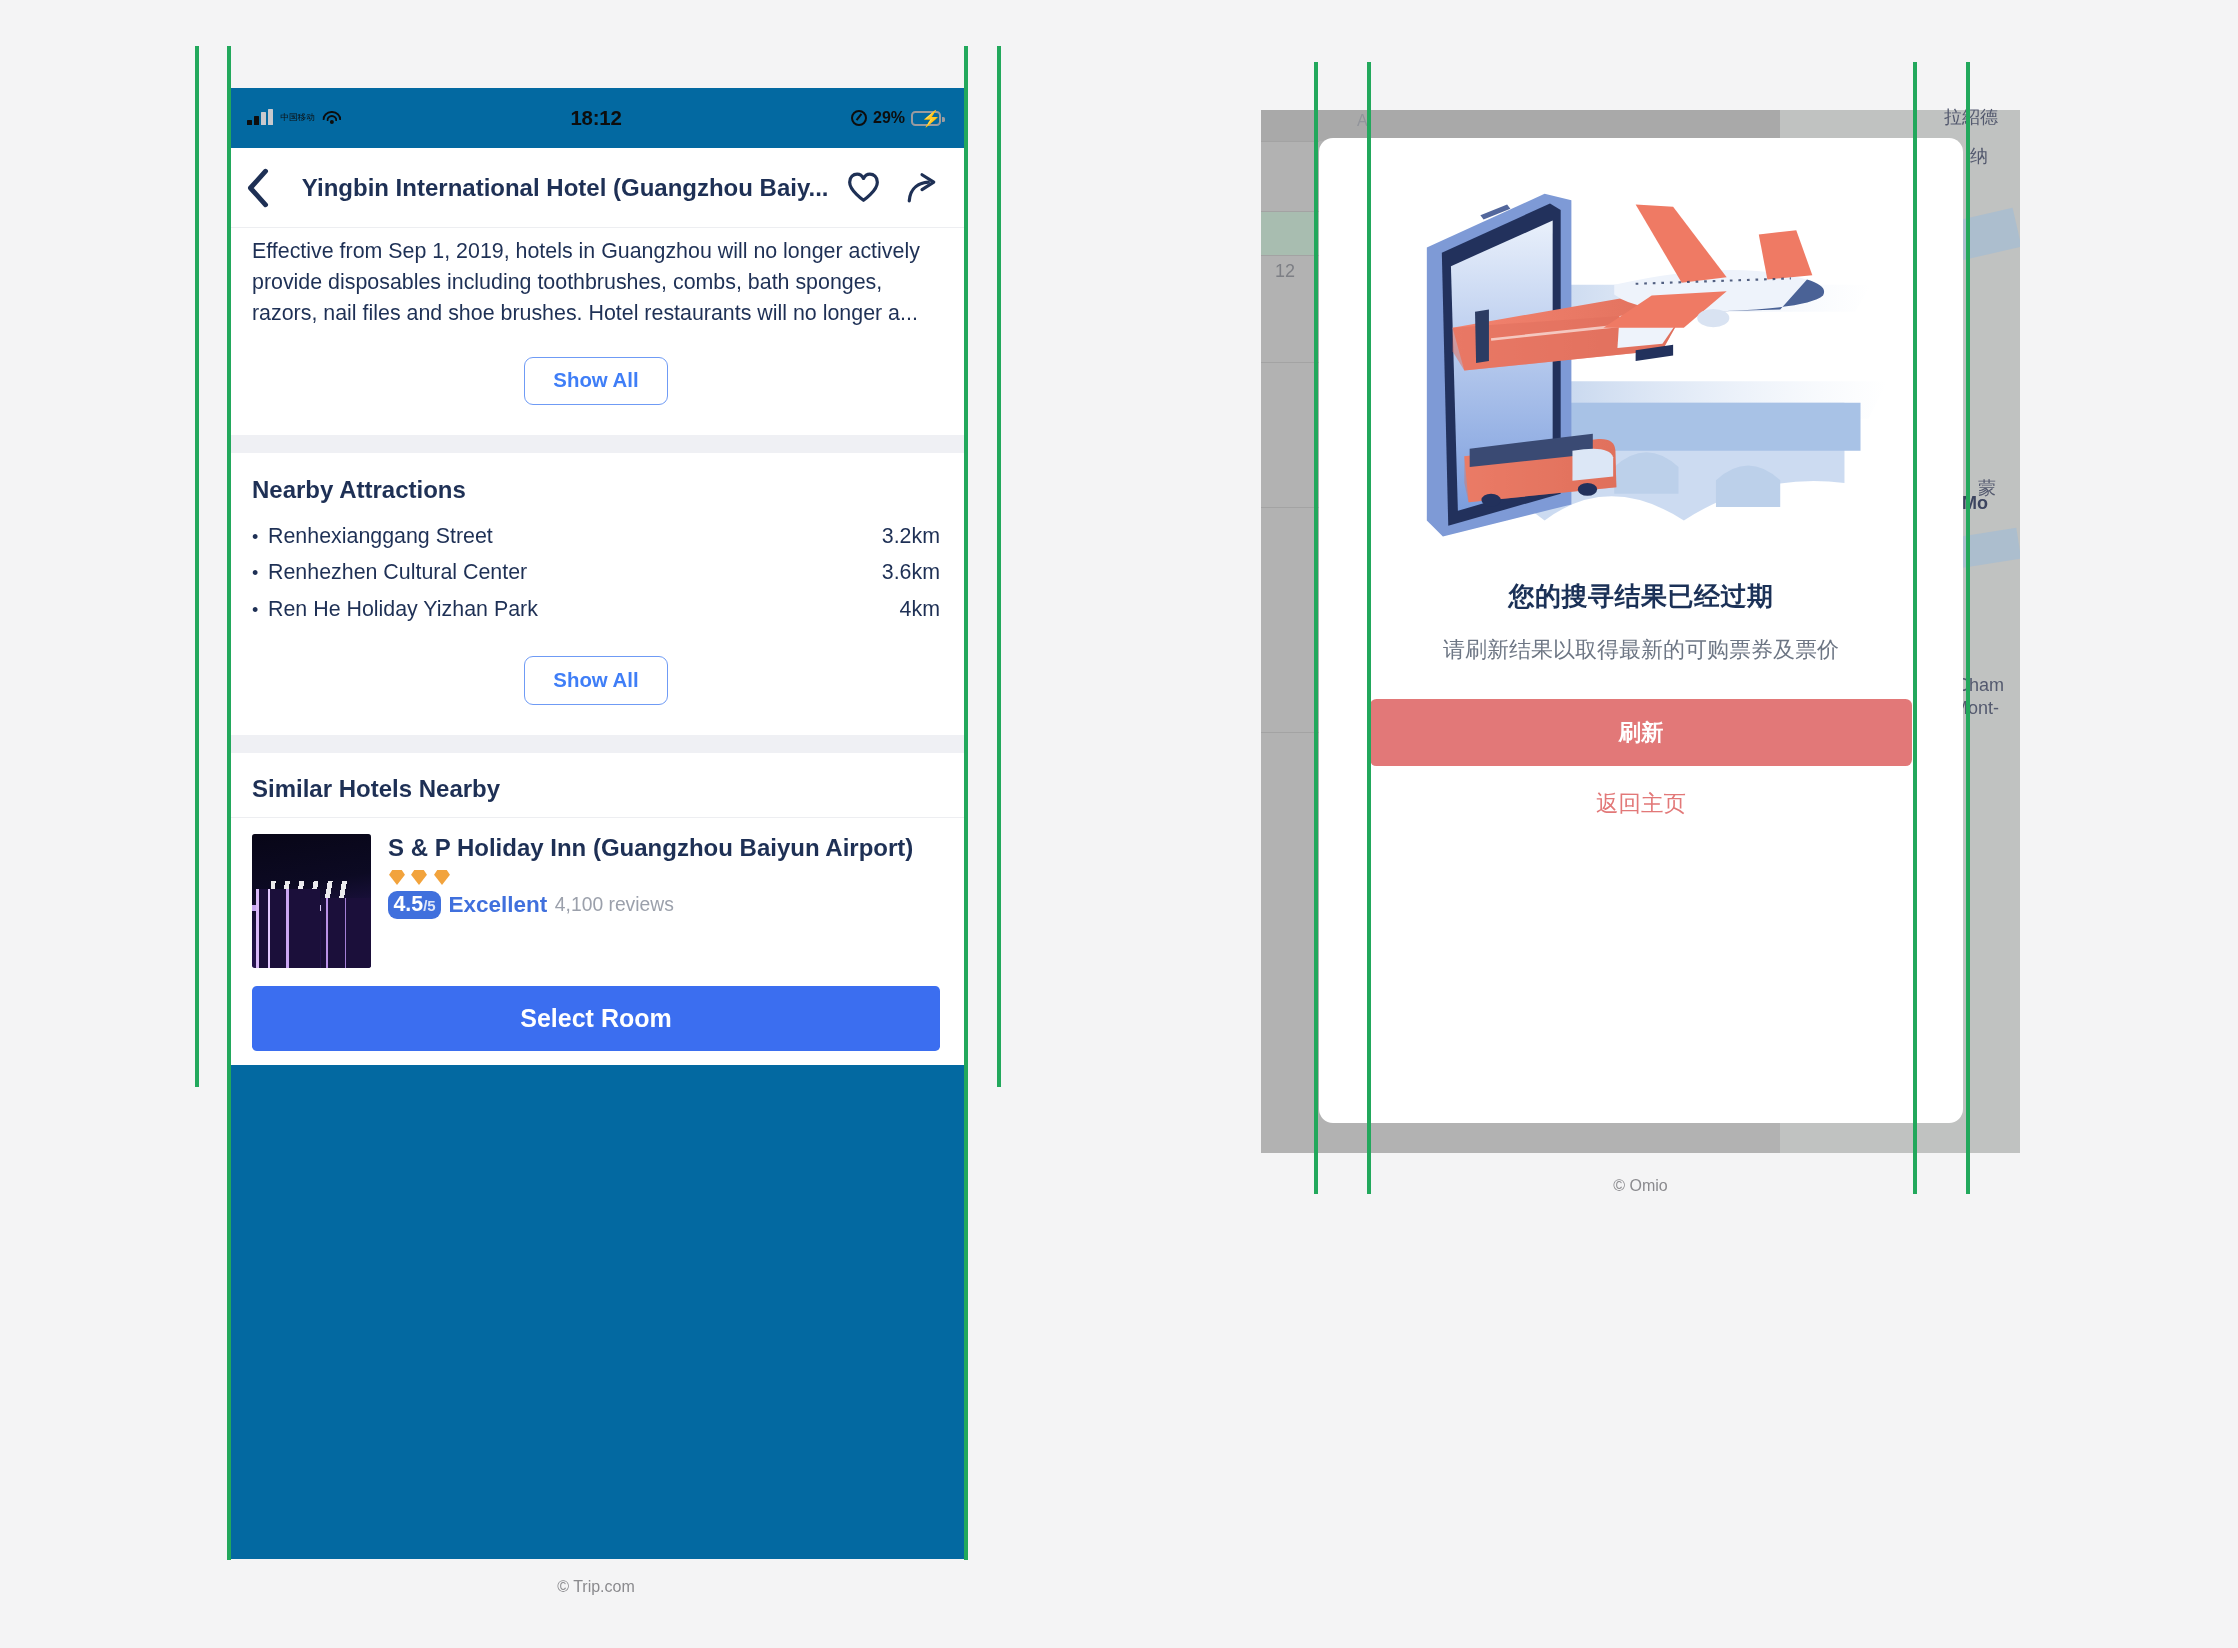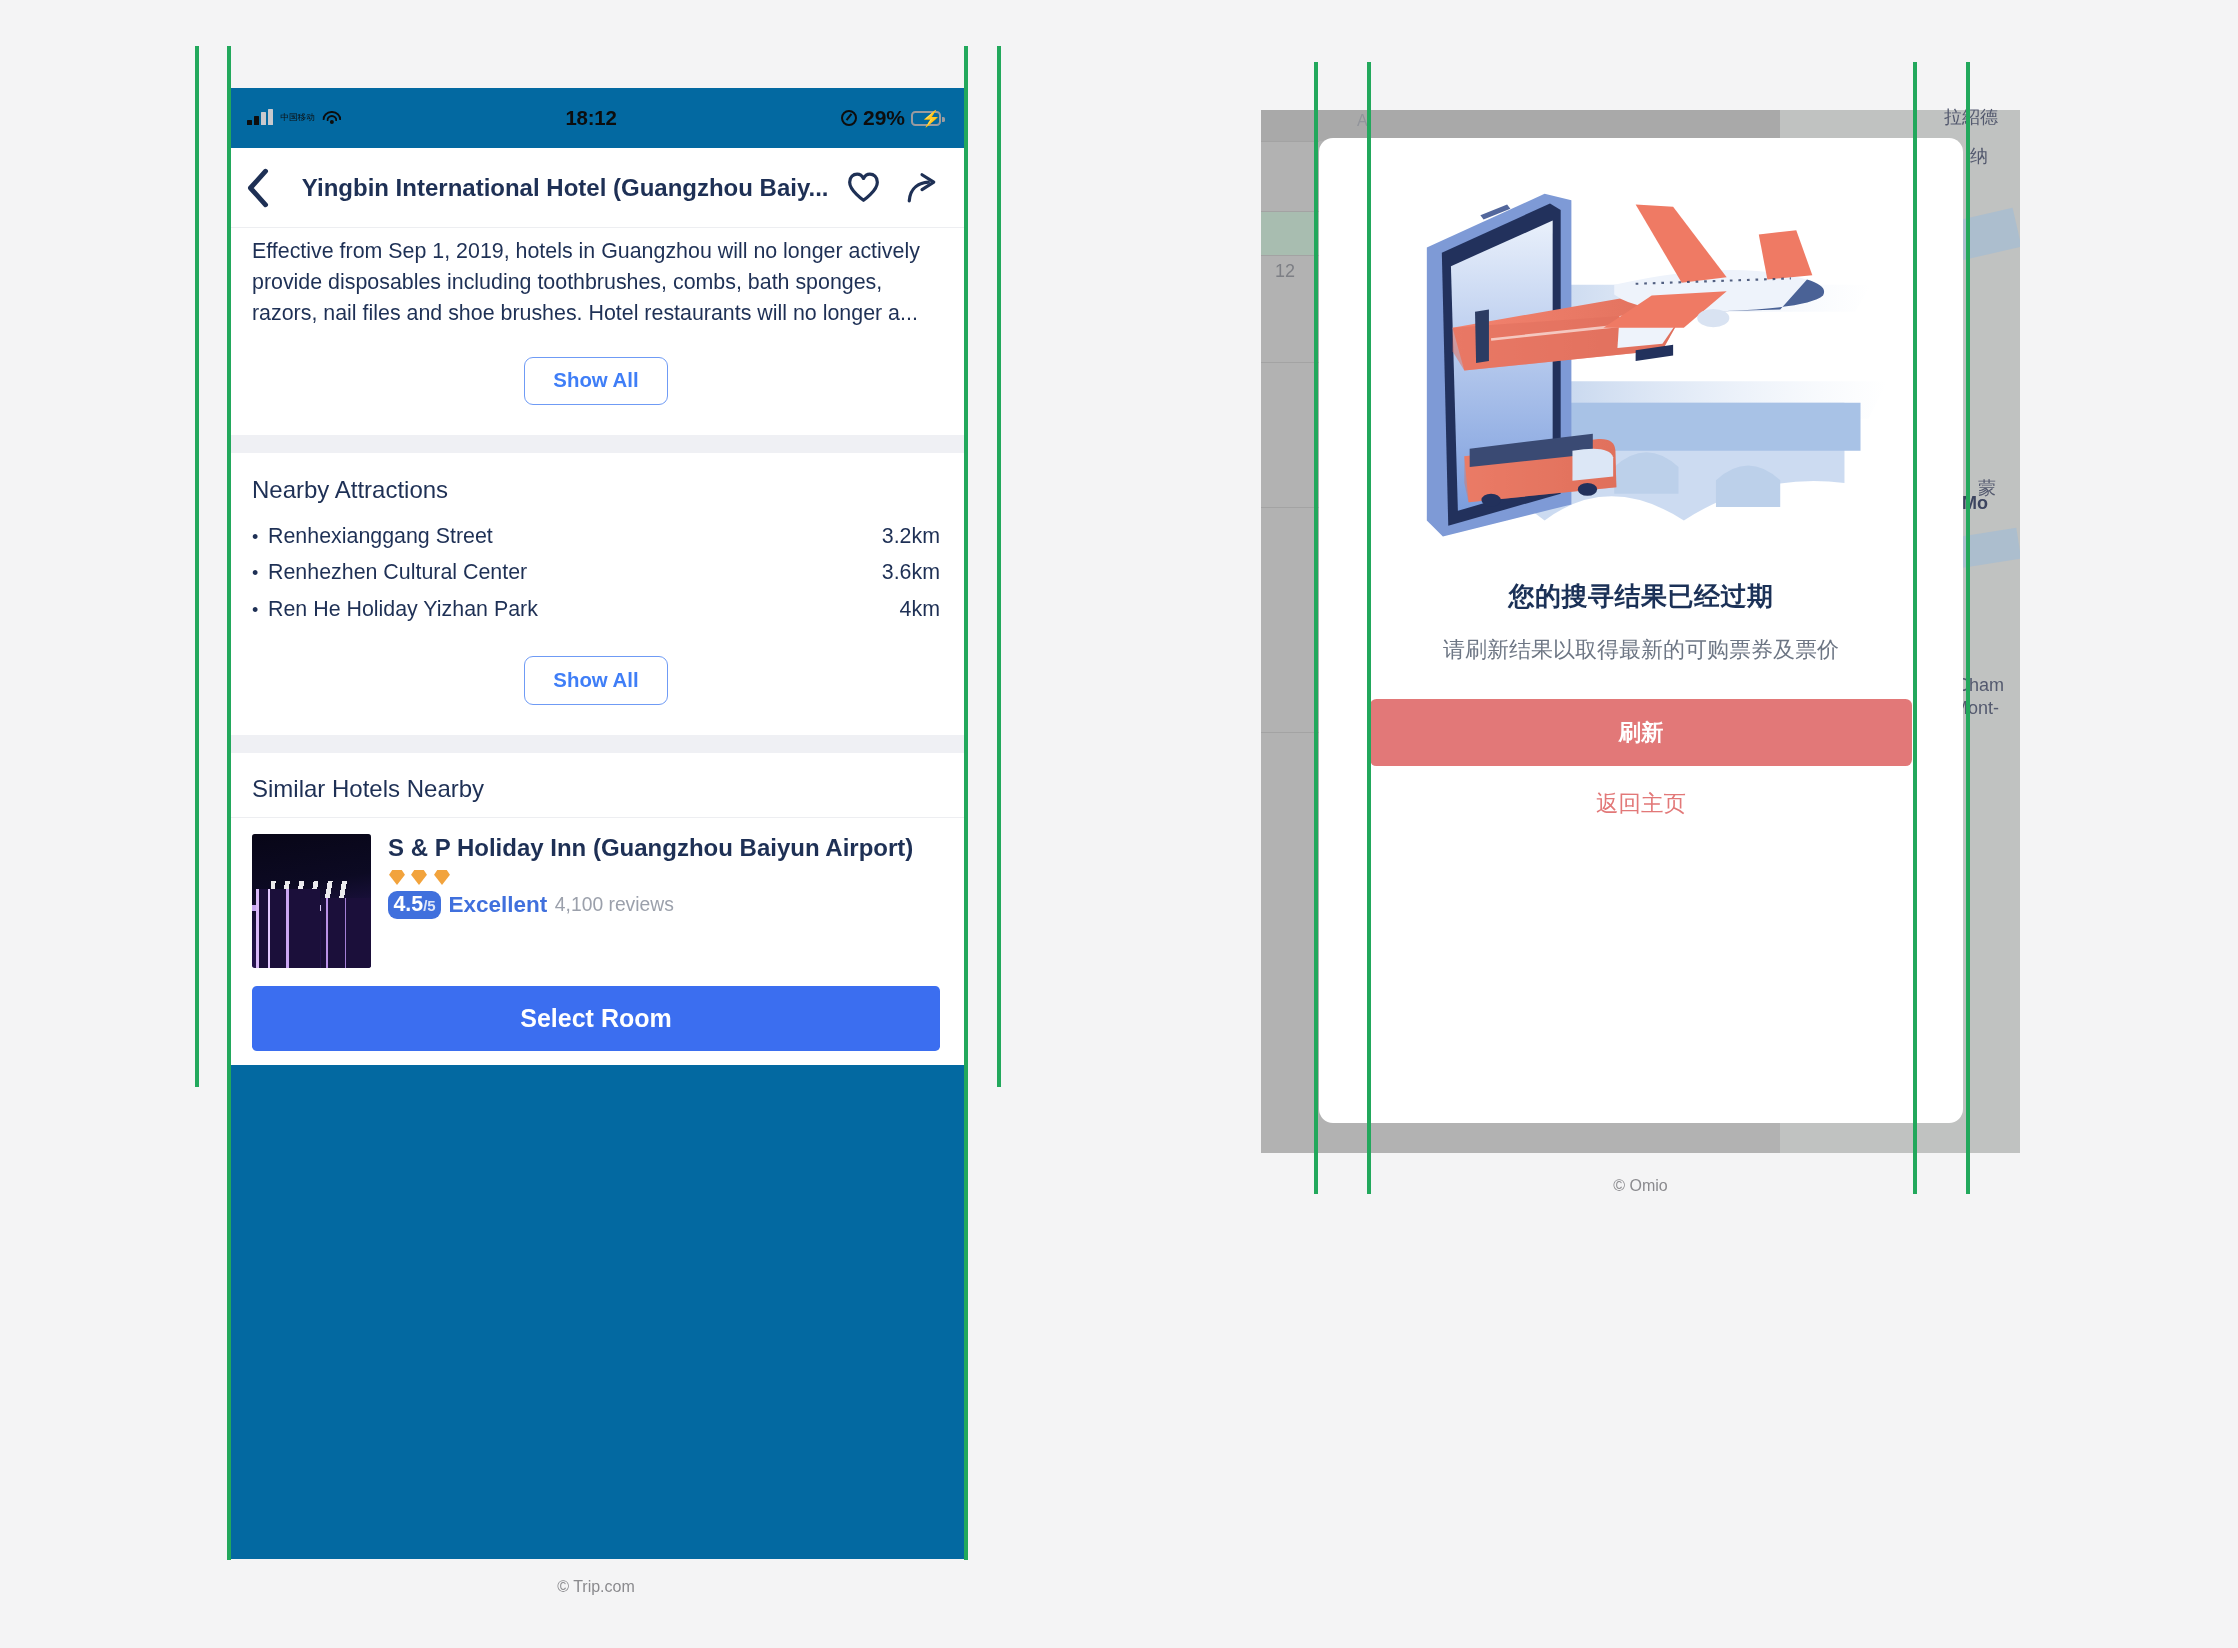--- a/index.html
+++ b/index.html
@@ -41,21 +41,21 @@
   .wifi span:nth-child(1) { width: 19.3px; height: 9.6px; top: 0; }
   .wifi span:nth-child(2) { width: 11.3px; height: 5.9px; top: 4.3px; }
   .wifi span:nth-child(3) { width: 4.3px; height: 4.3px; top: 9px; border-radius: 50%;
     background: #0d0d0d; border: none; }
   .sb-mid { flex: 1; text-align: center; font-size: 20.4px; font-weight: 600; letter-spacing: -0.2px;}
   .sb-right { display: flex; align-items: center; gap: 6.4px; flex: 0 0 auto; }
   .loc-icon { width: 16px; height: 16px; border: 2.1px solid #0d0d0d; border-radius: 50%;
     position: relative; }
   .loc-icon::after { content: ""; position: absolute; left: 50%; top: 1.1px;
     transform: translateX(-50%) rotate(38deg); width: 1.6px; height: 7.5px; background: #0d0d0d; }
-  .batt-pct { font-size: 21px; font-weight: 600; }
+  .batt-pct { font-size: 16px; font-weight: 600; }
   .batt { width: 30px; height: 15px; border: 2.1px solid #9b9b9f; border-radius: 4.3px;
     position: relative; padding: 1.1px; }
   .batt::after { content: ""; position: absolute; right: -5.4px; top: 4.3px; width: 2.7px;
     height: 5.4px; background: #9b9b9f; border-radius: 0 1.6px 1.6px 0; }
   .batt-fill { width: 40%; height: 100%; background: #57d45b; border-radius: 1.6px; }
   .batt-bolt { position: absolute; left: 7.5px; top: -1.1px; font-size: 16px; color: #0d0d0d;
     line-height: 1; font-weight: 700; }
 
   
   .navbar {
@@ -78,21 +78,21 @@
   }
   .showall-wrap { display: flex; justify-content: center; padding: 28px 0 30px; }
   .showall {
     border: 1.1px solid #6f9bf5; border-radius: 9px; background: #fff;
     color: #3f7ef7; font-size: 20.4px; font-weight: 600;
     padding: 11.8px 28px; cursor: pointer; font-family: inherit;
   }
   .divider { height: 18px; background: #eff0f4; }
 
   .sec-title {
-    font-size: 24px; font-weight: 400; color: #1e3055;
+    font-size: 24px; font-weight: 700; color: #1e3055;
     padding: 22.5px 0 14px;
   }
   .attr-list { list-style: none; }
   .attr-row {
     display: flex; align-items: baseline; padding: 5.9px 0;
     font-size: 21.4px; color: #1e3055;
   }
   .attr-bullet { width: 16px; flex: 0 0 auto; font-size: 18px; line-height: 1; }
   .attr-name { flex: 1; }
   .attr-dist { flex: 0 0 auto; font-weight: 400; }

